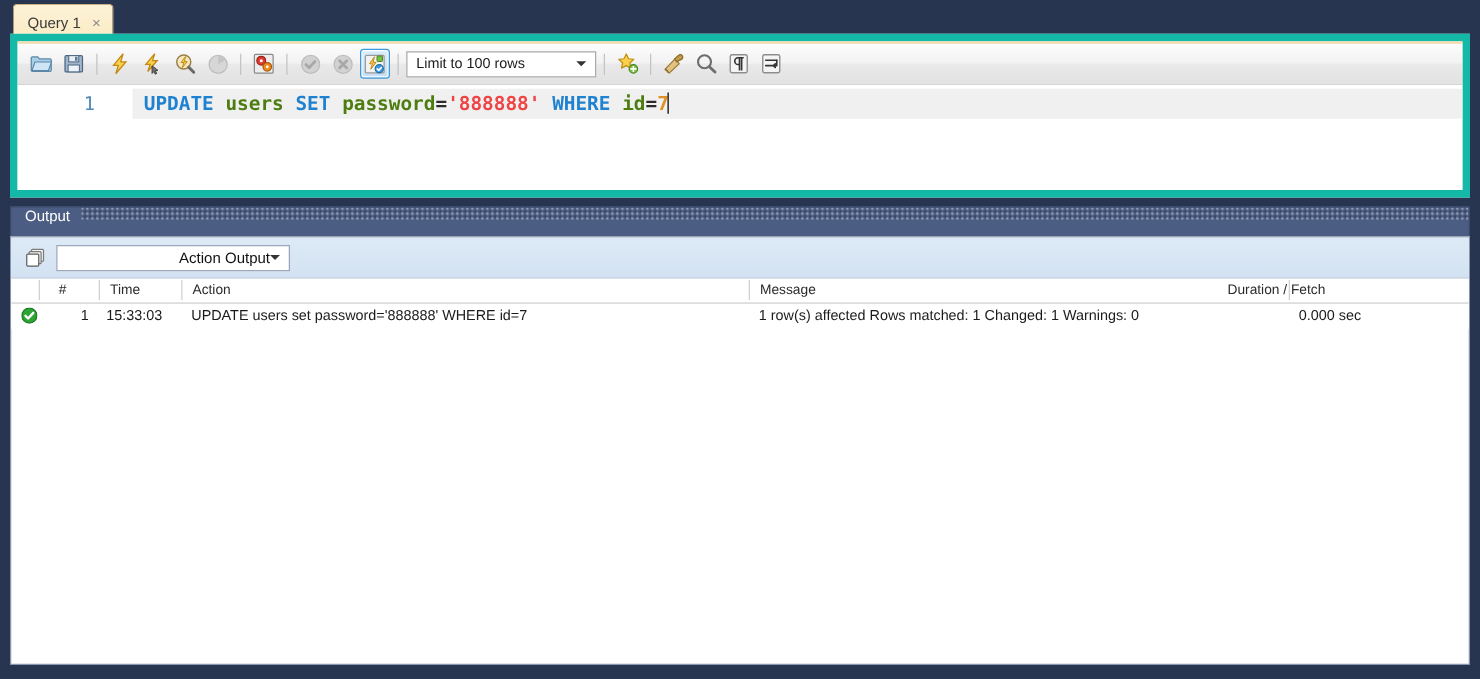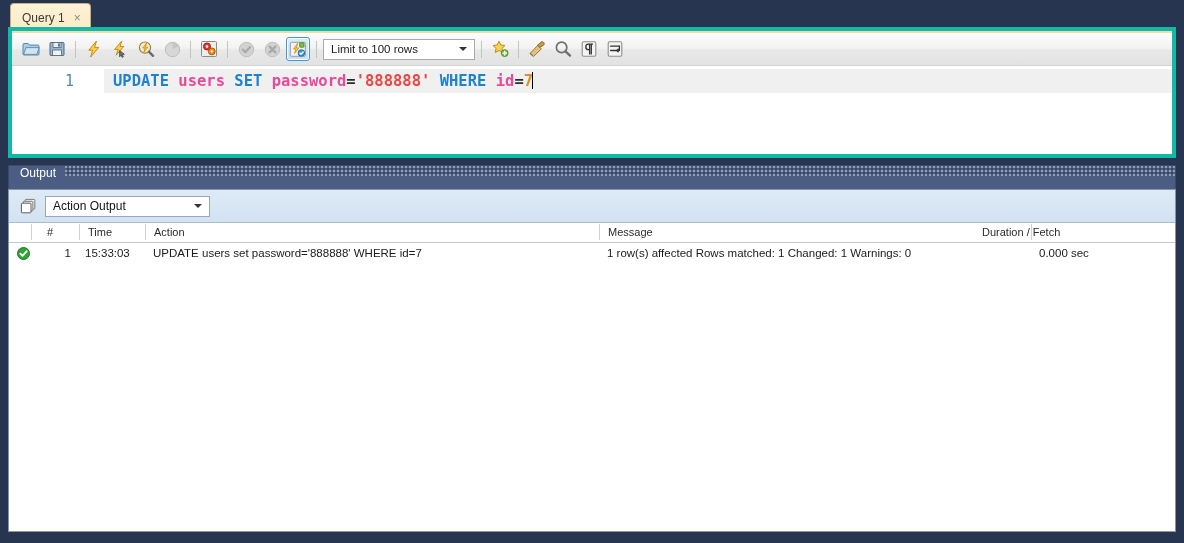--- a/index.html
+++ b/index.html
@@ -58,21 +58,21 @@
     cursor: pointer;
     font-family: "Liberation Sans", sans-serif;
   }
 
   
   #editor-panel {
     position: absolute;
     left: 8px; top: 27px;
     width: 1168px; height: 131px;
     background: #ffffff;
-    border: 4px solid #14b8a6;
+    border: 6px solid #14b8a6;
     box-sizing: border-box;
     overflow: hidden;
   }
 
   
   #editor-toolbar {
     position: relative;
     height: 35px;
     background: linear-gradient(to bottom, #fdfdfd 0%, #f2f2f2 48%, #e9e9e9 52%, #e2e2e2 100%);
     border-top: 2px solid #f0dcab;
@@ -158,21 +158,21 @@
     position: absolute;
     left: 101px; top: 5px;
     font-family: "DejaVu Sans Mono", monospace;
     font-size: 15.5px;
     font-weight: bold;
     white-space: pre;
     line-height: 20px;
     letter-spacing: 0px;
   }
   .kw   { color: #1f82d1; }
-  .idn  { color: #ec4899; }
+  .idn  { color: #4d7c0f; }
   .op   { color: #2b2b2b; }
   .str  { color: #ef4444; }
   .num  { color: #e09020; }
   .caret {
     display: inline-block;
     width: 1px;
     height: 17px;
     background: #000;
     vertical-align: -3px;
     margin-left: -1px;
@@ -226,28 +226,29 @@
   }
   .stack-icon {
     width: 22px; height: 22px;
     display: inline-flex;
     align-items: center;
     justify-content: center;
     margin-right: 6px;
     cursor: pointer;
   }
   .out-combo {
-    width: 165px; height: 21px;
+    width: 187px; height: 21px;
     background: #ffffff;
     border: 1px solid #9aa7ba;
     box-sizing: border-box;
     display: flex;
     align-items: center;
     padding: 0 3px 0 7px;
     cursor: pointer;
+    text-align: right;
   }
   .out-combo .combo-text {
     flex: 1;
     font-size: 12px;
     color: #111;
     white-space: nowrap;
     line-height: 14px;
   }
 
   

